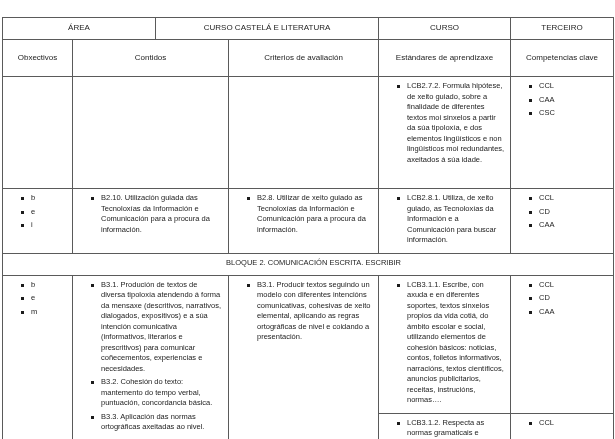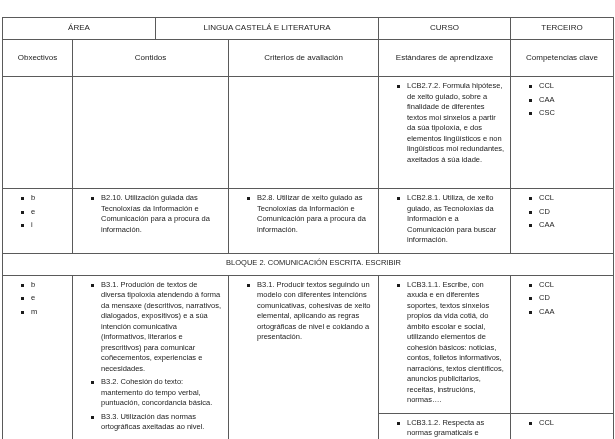--- a/index.html
+++ b/index.html
@@ -74,21 +74,21 @@
         <col style="width:83px">
         <col style="width:73px">
       <col style="width:150px">
         <col style="width:132px">
         <col style="width:103px">
     </colgroup>
 
     <tbody>
         <tr class="hdr1">
       <th colspan="2">ÁREA</th>
-      <th colspan="2">LINGUA CASTELÁ E LITERATURA</th>
+      <th colspan="2">CURSO CASTELÁ E LITERATURA</th>
       <th>CURSO</th>
       <th>TERCEIRO</th>
     </tr>
 
     <tr class="hdr2">
       <th>Obxectivos</th>
       <th colspan="2">Contidos</th>
       <th>Criterios de avaliación</th>
       <th>Estándares de aprendizaxe</th>
       <th>Competencias clave</th>
@@ -153,21 +153,21 @@
         <ul class="items">
           <li>b</li>
           <li>e</li>
           <li>m</li>
         </ul>
       </td>
       <td colspan="2" rowspan="2">
         <ul class="items">
           <li>B3.1. Produción de textos de diversa tipoloxía atendendo á forma da mensaxe (descritivos, narrativos, dialogados, expositivos) e a súa intención comunicativa (informativos, literarios e prescritivos) para comunicar coñecementos, experiencias e necesidades.</li>
           <li>B3.2. Cohesión do texto: mantemento do tempo verbal, puntuación, concordancia básica.</li>
-          <li>B3.3. Utilización das normas ortográficas axeitadas ao nivel.</li>
+          <li>B3.3. Aplicación das normas ortográficas axeitadas ao nivel.</li>
         </ul>
       </td>
       <td rowspan="2">
         <ul class="items">
           <li>B3.1. Producir textos seguindo un modelo con diferentes intencións comunicativas, cohesivas de xeito elemental, aplicando as regras ortográficas de nivel e coidando a presentación.</li>
         </ul>
       </td>
       <td>
         <ul class="items">
           <li>LCB3.1.1. Escribe, con axuda e en diferentes soportes, textos sinxelos propios da vida cotiá, do ámbito escolar e social, utilizando elementos de cohesión básicos: noticias, contos, folletos informativos, narracións, textos científicos, anuncios publicitarios, receitas, instrucións, normas….</li>

